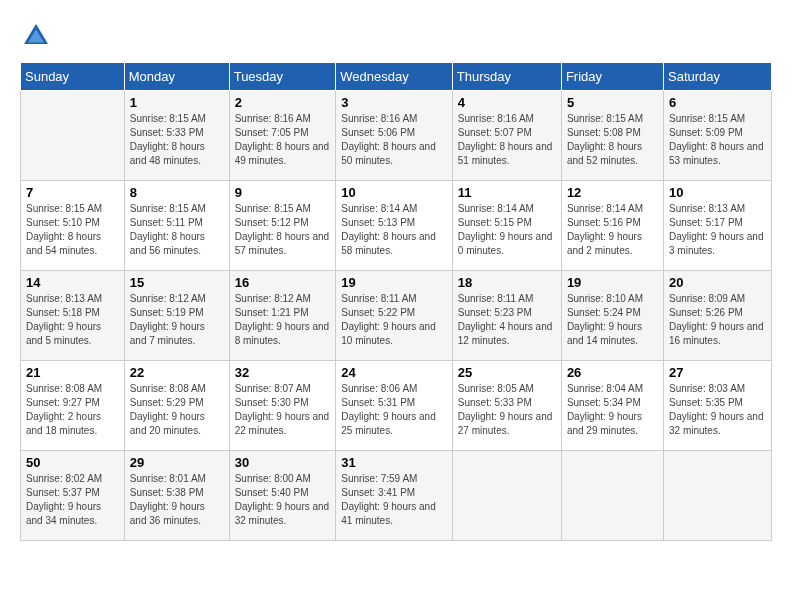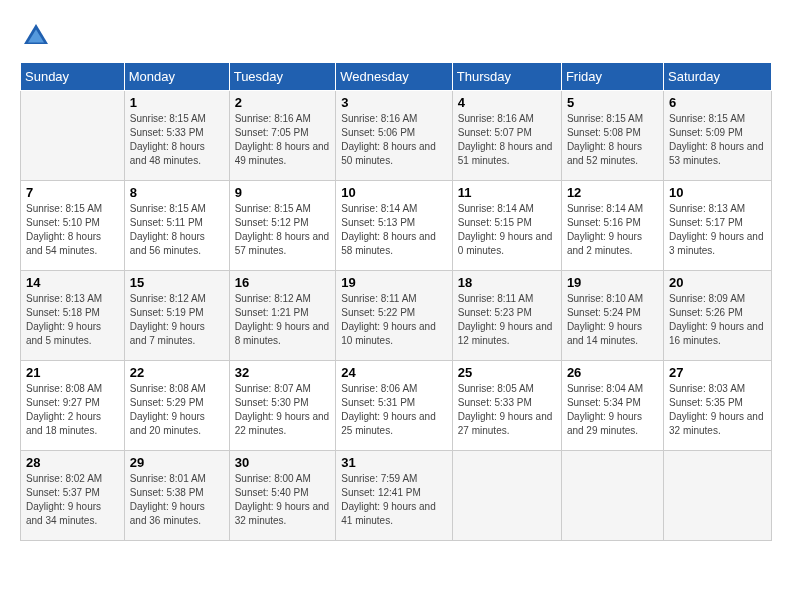--- a/index.html
+++ b/index.html
@@ -190,21 +190,21 @@
         <td>
           <span class="day-num">16</span>
           <div class="day-info"><span>Sunrise: 8:12 AM</span><br><span>Sunset: 1:21 PM</span><br><span>Daylight: 9 hours and 8 minutes.</span></div>
         </td>
         <td>
           <span class="day-num">19</span>
           <div class="day-info"><span>Sunrise: 8:11 AM</span><br><span>Sunset: 5:22 PM</span><br><span>Daylight: 9 hours and 10 minutes.</span></div>
         </td>
         <td>
           <span class="day-num">18</span>
-          <div class="day-info"><span>Sunrise: 8:11 AM</span><br><span>Sunset: 5:23 PM</span><br><span>Daylight: 9 hours and 12 minutes.</span></div>
+          <div class="day-info"><span>Sunrise: 8:11 AM</span><br><span>Sunset: 5:23 PM</span><br><span>Daylight: 4 hours and 12 minutes.</span></div>
         </td>
         <td>
           <span class="day-num">19</span>
           <div class="day-info"><span>Sunrise: 8:10 AM</span><br><span>Sunset: 5:24 PM</span><br><span>Daylight: 9 hours and 14 minutes.</span></div>
         </td>
         <td>
           <span class="day-num">20</span>
           <div class="day-info"><span>Sunrise: 8:09 AM</span><br><span>Sunset: 5:26 PM</span><br><span>Daylight: 9 hours and 16 minutes.</span></div>
         </td>
       </tr>
@@ -233,33 +233,33 @@
           <span class="day-num">26</span>
           <div class="day-info"><span>Sunrise: 8:04 AM</span><br><span>Sunset: 5:34 PM</span><br><span>Daylight: 9 hours and 29 minutes.</span></div>
         </td>
         <td>
           <span class="day-num">27</span>
           <div class="day-info"><span>Sunrise: 8:03 AM</span><br><span>Sunset: 5:35 PM</span><br><span>Daylight: 9 hours and 32 minutes.</span></div>
         </td>
       </tr>
       <tr>
         <td>
-          <span class="day-num">28</span>
+          <span class="day-num">50</span>
           <div class="day-info"><span>Sunrise: 8:02 AM</span><br><span>Sunset: 5:37 PM</span><br><span>Daylight: 9 hours and 34 minutes.</span></div>
         </td>
         <td>
           <span class="day-num">29</span>
           <div class="day-info"><span>Sunrise: 8:01 AM</span><br><span>Sunset: 5:38 PM</span><br><span>Daylight: 9 hours and 36 minutes.</span></div>
         </td>
         <td>
           <span class="day-num">30</span>
           <div class="day-info"><span>Sunrise: 8:00 AM</span><br><span>Sunset: 5:40 PM</span><br><span>Daylight: 9 hours and 32 minutes.</span></div>
         </td>
         <td>
           <span class="day-num">31</span>
-          <div class="day-info"><span>Sunrise: 7:59 AM</span><br><span>Sunset: 12:41 PM</span><br><span>Daylight: 9 hours and 41 minutes.</span></div>
+          <div class="day-info"><span>Sunrise: 7:59 AM</span><br><span>Sunset: 3:41 PM</span><br><span>Daylight: 9 hours and 41 minutes.</span></div>
         </td>
         <td class="empty-cell"></td>
         <td class="empty-cell"></td>
         <td class="empty-cell"></td>
       </tr>
     </tbody>
 </table>
 
 </body></html>

